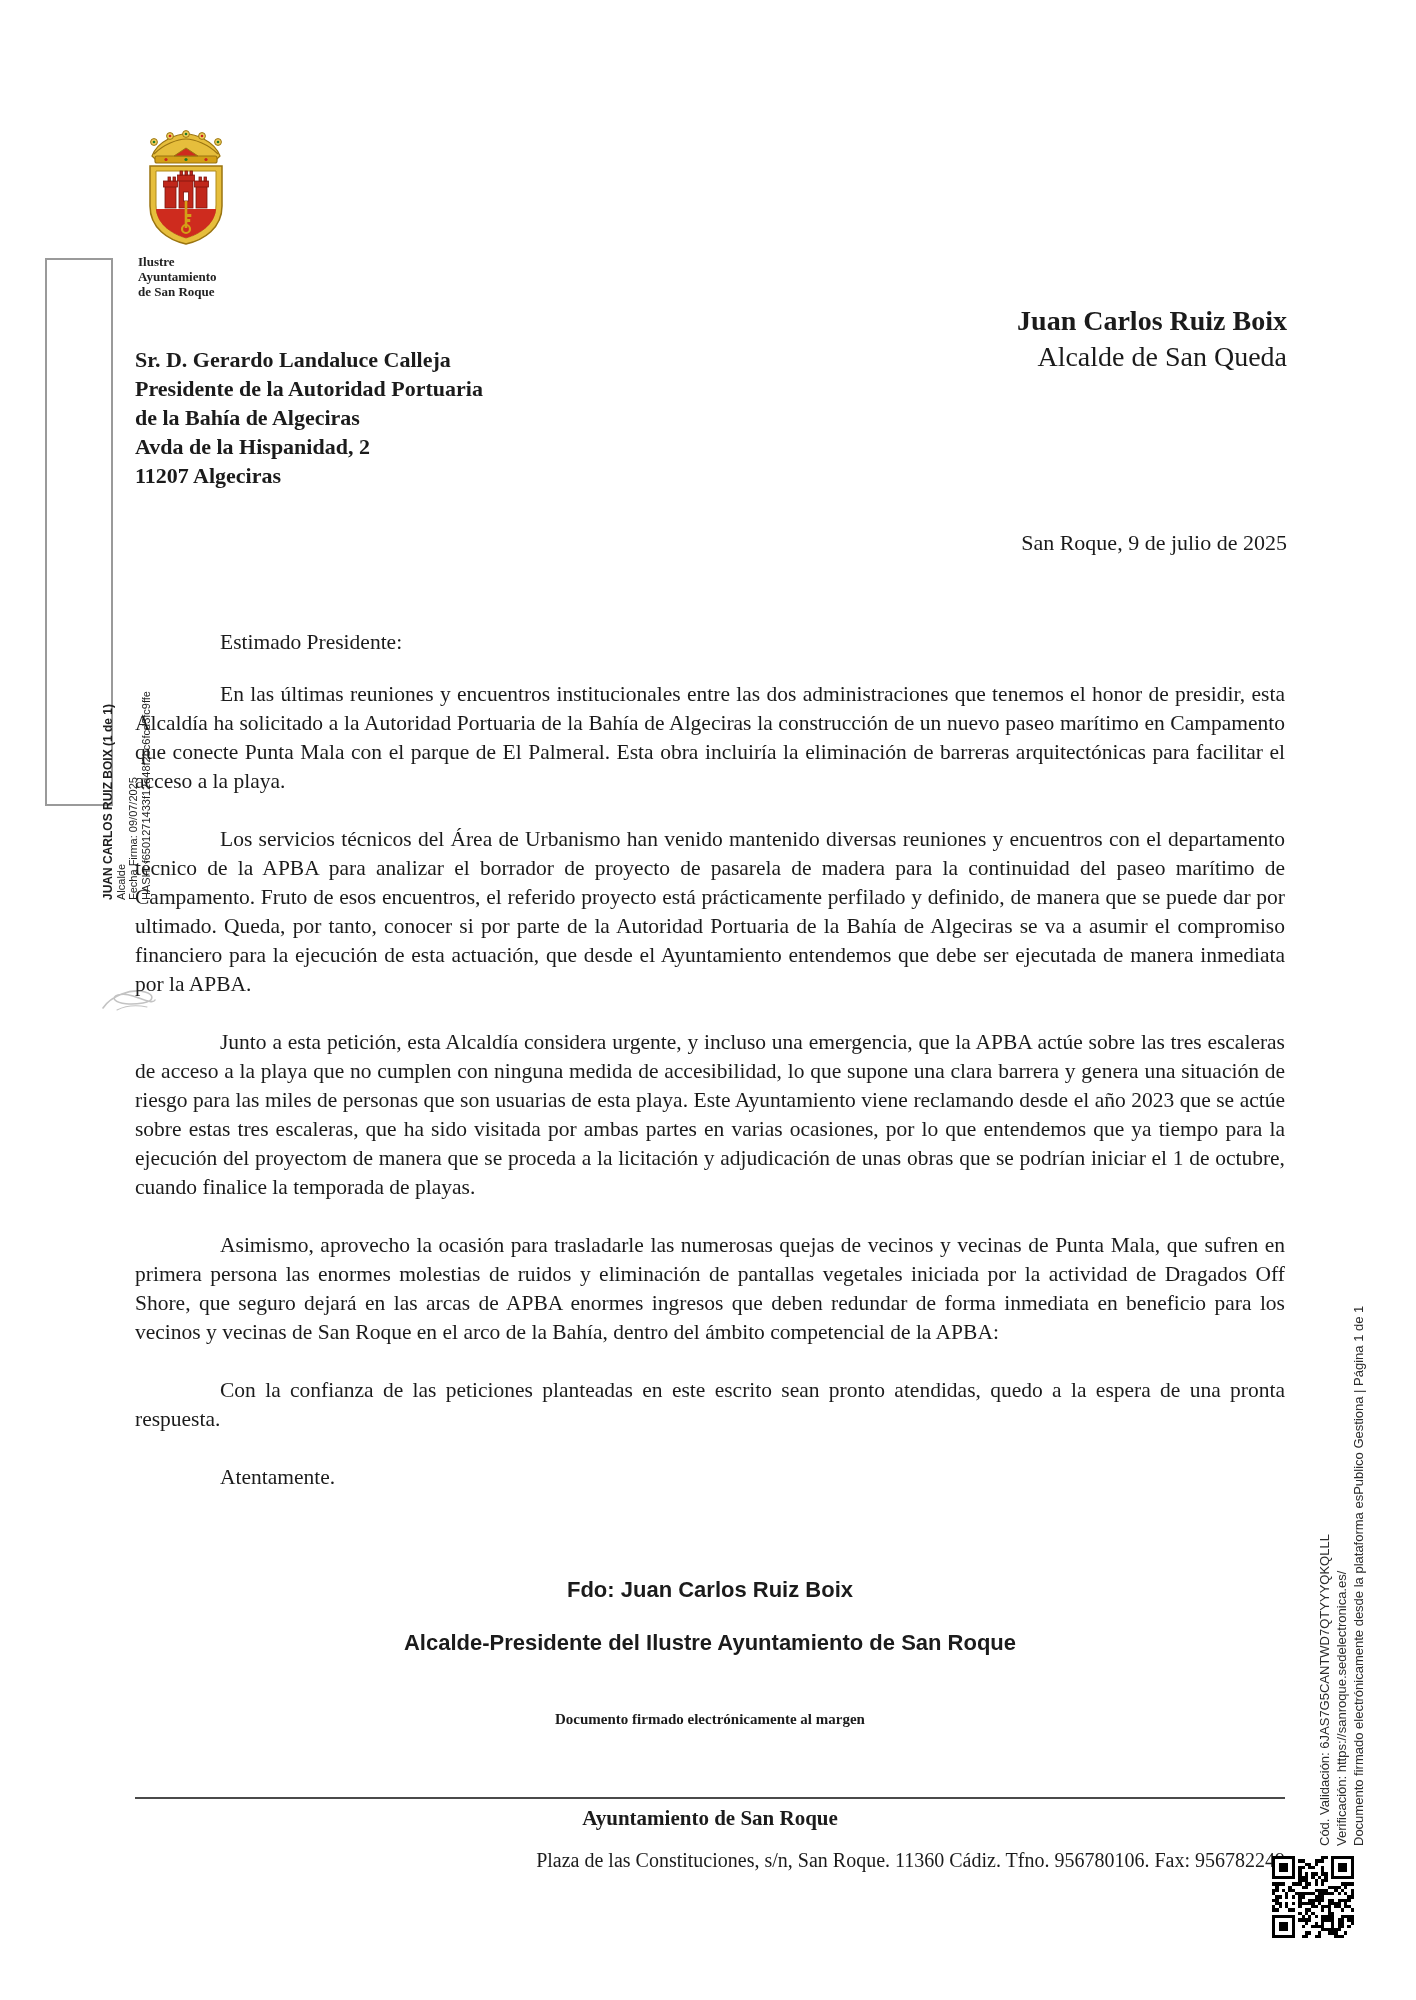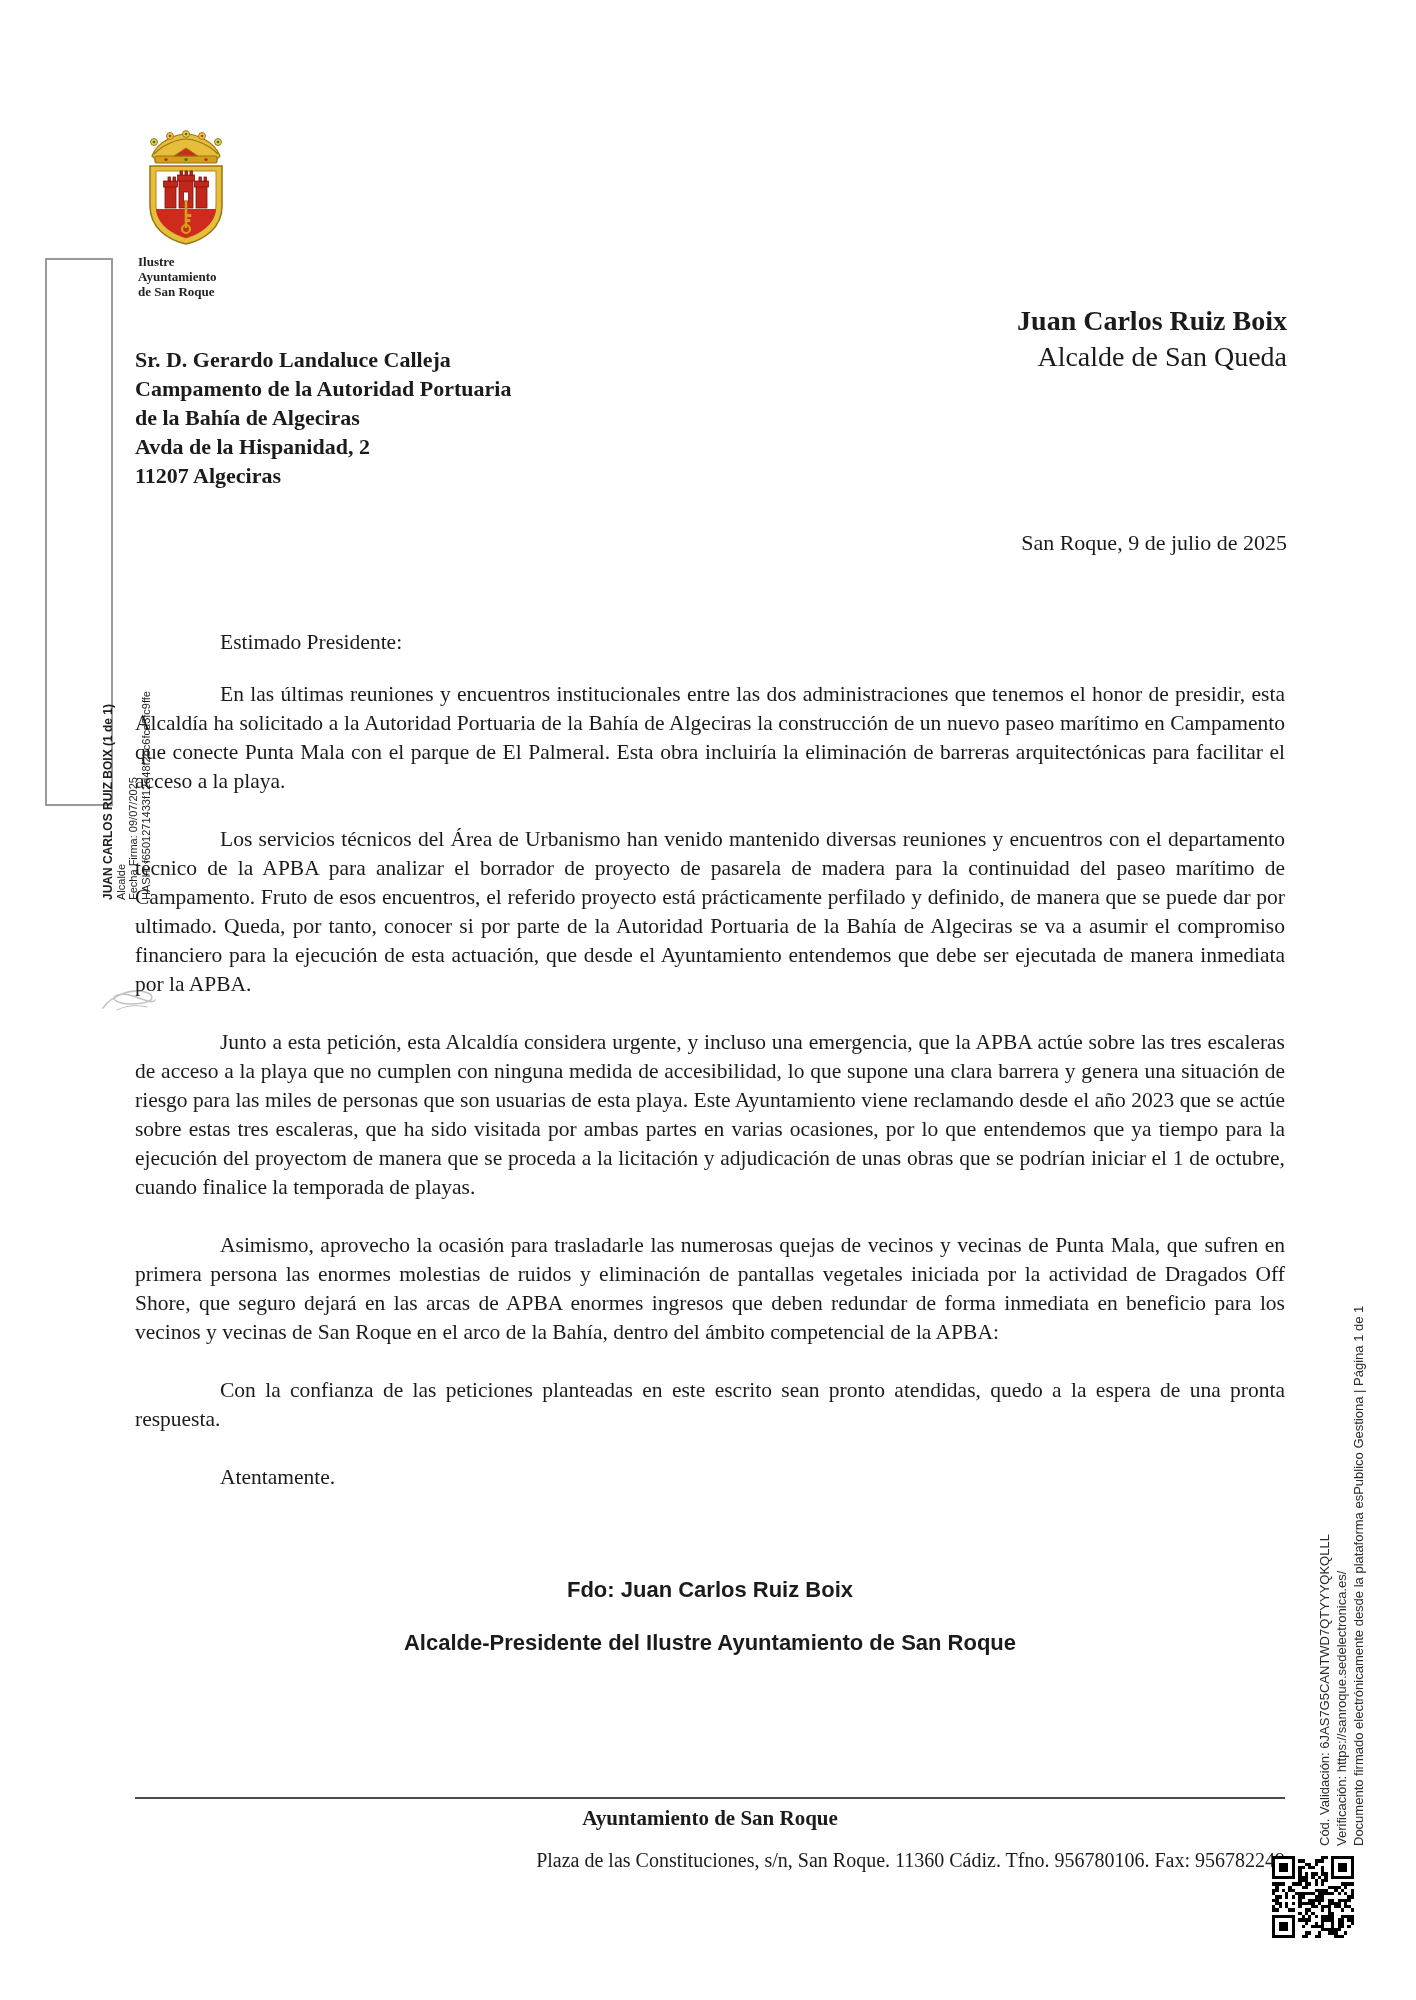--- a/index.html
+++ b/index.html
@@ -155,21 +155,21 @@
     </div>
   </div>
 
   <div class="sender">
     <div class="sender-name">Juan Carlos Ruiz Boix</div>
     <div class="sender-title">Alcalde de San Queda</div>
   </div>
 
   <div class="recipient">
       <div class="recipient-line">Sr. D. Gerardo Landaluce Calleja</div>
-      <div class="recipient-line">Campamento de la Autoridad Portuaria</div>
+      <div class="recipient-line">Presidente de la Autoridad Portuaria</div>
       <div class="recipient-line">de la Bahía de Algeciras</div>
       <div class="recipient-line">Avda de la Hispanidad, 2</div>
       <div class="recipient-line">11207 Algeciras</div>
     </div>
 
   <div class="date-line">San Roque, 9 de julio de 2025</div>
 
   <div class="letter-body">
     <div class="salutation">Estimado Presidente:</div>
     <div>
@@ -177,20 +177,21 @@
         <p class="body-paragraph">Los servicios técnicos del Área de Urbanismo han venido mantenido diversas reuniones y encuentros con el departamento técnico de la APBA para analizar el borrador de proyecto de pasarela de madera para la continuidad del paseo marítimo de Campamento. Fruto de esos encuentros, el referido proyecto está prácticamente perfilado y definido, de manera que se puede dar por ultimado. Queda, por tanto, conocer si por parte de la Autoridad Portuaria de la Bahía de Algeciras se va a asumir el compromiso financiero para la ejecución de esta actuación, que desde el Ayuntamiento entendemos que debe ser ejecutada de manera inmediata por la APBA.</p>
         <p class="body-paragraph">Junto a esta petición, esta Alcaldía considera urgente, y incluso una emergencia, que la APBA actúe sobre las tres escaleras de acceso a la playa que no cumplen con ninguna medida de accesibilidad, lo que supone una clara barrera y genera una situación de riesgo para las miles de personas que son usuarias de esta playa. Este Ayuntamiento viene reclamando desde el año 2023 que se actúe sobre estas tres escaleras, que ha sido visitada por ambas partes en varias ocasiones, por lo que entendemos que ya tiempo para la ejecución del proyectom de manera que se proceda a la licitación y adjudicación de unas obras que se podrían iniciar el 1 de octubre, cuando finalice la temporada de playas.</p>
         <p class="body-paragraph">Asimismo, aprovecho la ocasión para trasladarle las numerosas quejas de vecinos y vecinas de Punta Mala, que sufren en primera persona las enormes molestias de ruidos y eliminación de pantallas vegetales iniciada por la actividad de Dragados Off Shore, que seguro dejará en las arcas de APBA enormes ingresos que deben redundar de forma inmediata en beneficio para los vecinos y vecinas de San Roque en el arco de la Bahía, dentro del ámbito competencial de la APBA:</p>
         <p class="body-paragraph">Con la confianza de las peticiones planteadas en este escrito sean pronto atendidas, quedo a la espera de una pronta respuesta.</p>
       </div>
     <div class="closing">Atentamente.</div>
   </div>
 
   <div class="fdo-line">Fdo: Juan Carlos Ruiz Boix</div>
   <div class="fdo-title">Alcalde-Presidente del Ilustre Ayuntamiento de San Roque</div>
+  <div class="doc-note">Documento firmado electrónicamente al margen</div>
 
   <div class="footer-rule"></div>
   <div class="footer-org">Ayuntamiento de San Roque</div>
   <div class="footer-address">Plaza de las Constituciones, s/n, San Roque. 11360 Cádiz. Tfno. 956780106. Fax: 956782249</div>
 
   <div class="sidebar-rot">
       <div class="sidebar-line">Cód. Validación: 6JAS7G5CANTWD7QTYYYQKQLLL</div>
       <div class="sidebar-line">Verificación: https://sanroque.sedelectronica.es/</div>
       <div class="sidebar-line">Documento firmado electrónicamente desde la plataforma esPublico Gestiona | Página 1 de 1</div>
     </div>

